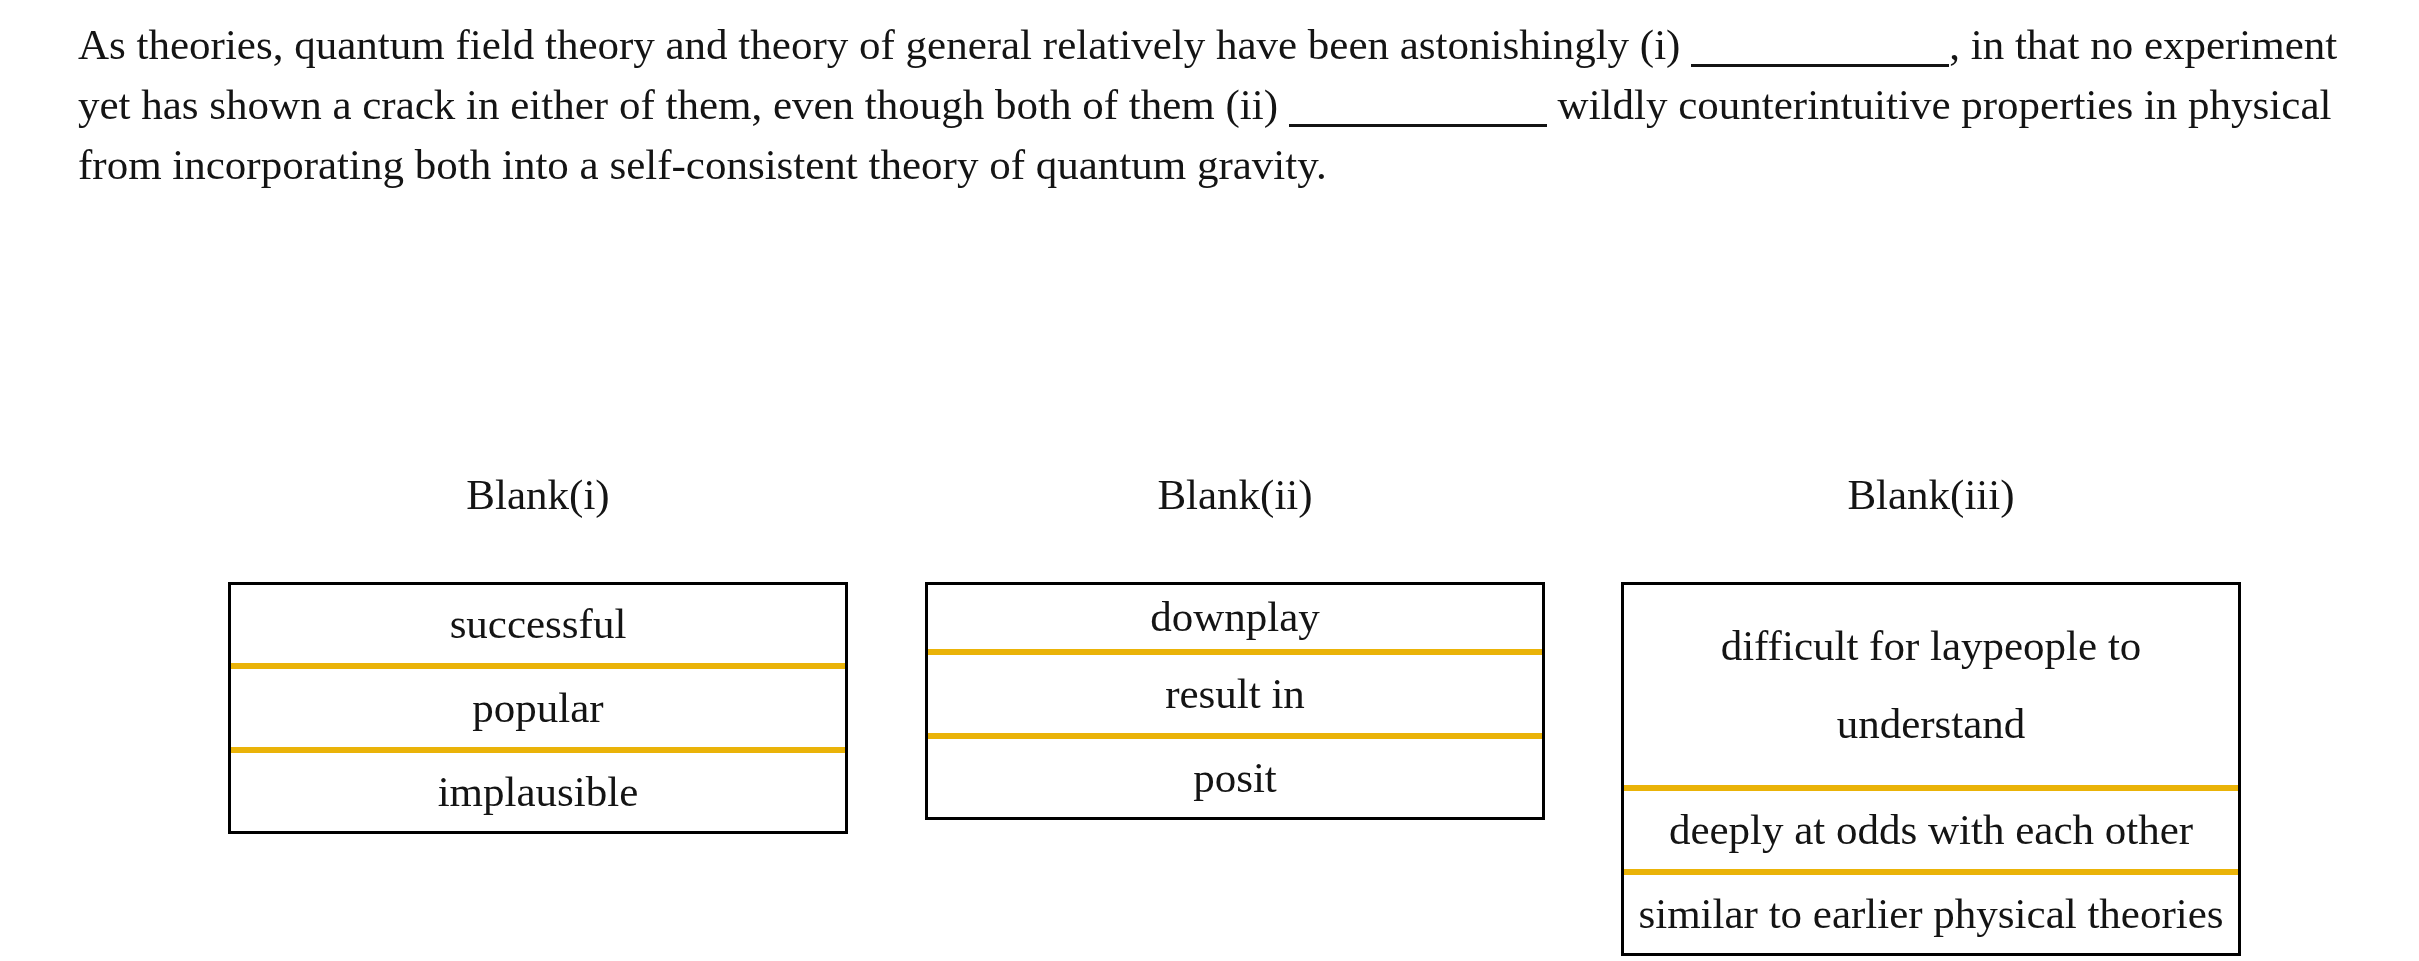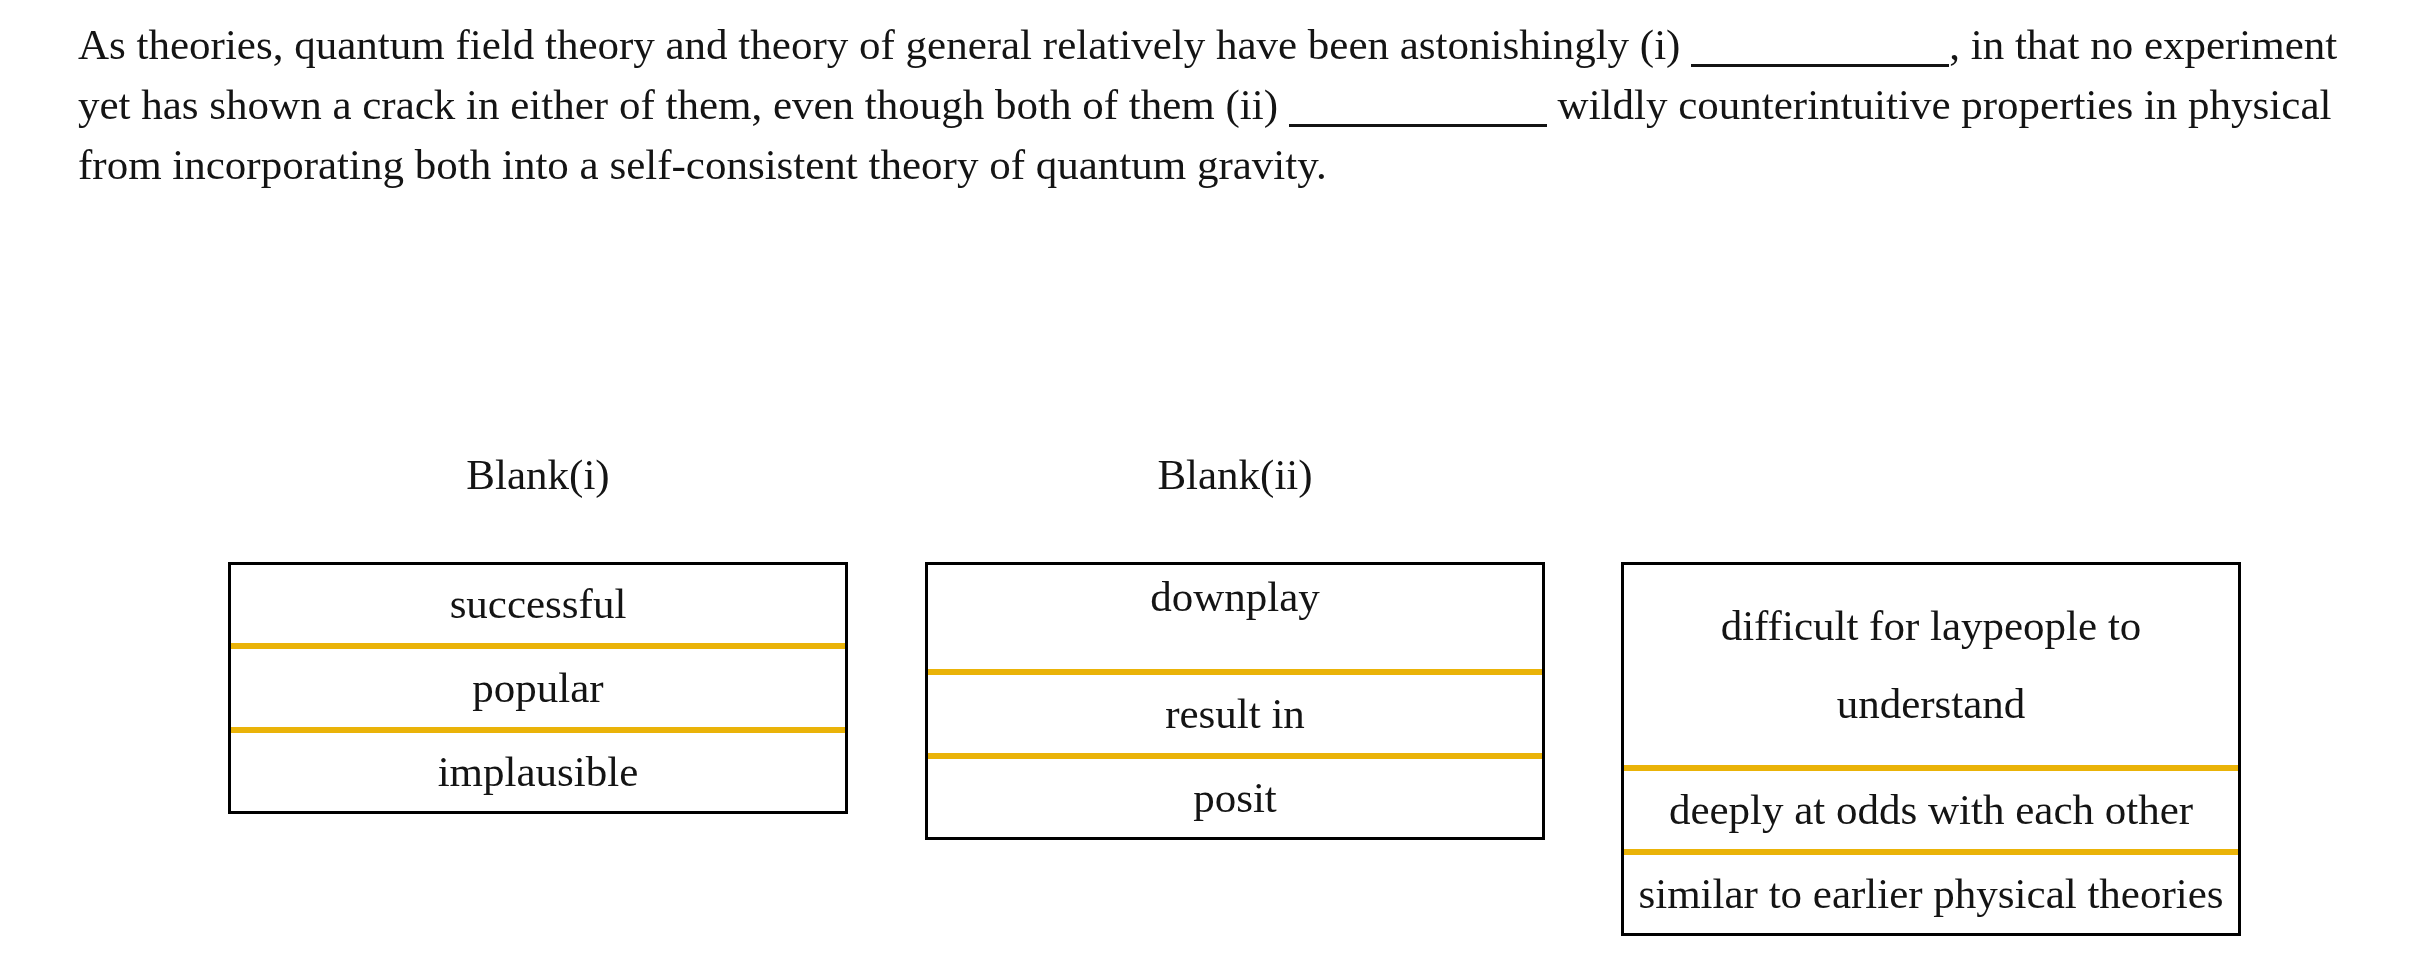--- a/index.html
+++ b/index.html
@@ -35,21 +35,21 @@
   .blank-underline {
     display: inline-block;
     width: 258px;
     height: 10px;
     border-bottom: 3px solid #141414;
     vertical-align: -8px;
   }
   
   .option-column {
     position: absolute;
-    top: 440px;
+    top: 460px;
     width: 620px;
   }
   .option-column.col-0 { left: 228px; }
   .option-column.col-1 { left: 925px; }
   .option-column.col-2 { left: 1621px; }
   .blank-label {
     margin-top: 10px;
     height: 50px;
     line-height: 50px;
     text-align: center;
@@ -107,29 +107,30 @@
             <div class="option-line">implausible</div>
           </div>
         </div>
   </div>
       <div class="option-column col-1">
     <div class="blank-label">Blank(ii)</div>
     <div class="options-table">
           <div class="option-cell" style="height: 64px;">
             <div class="option-line">downplay</div>
           </div>
-          <div class="option-cell" style="height: 78px; margin-top: 40px;">
+          <div class="option-cell" style="height: 78px;">
             <div class="option-line">result in</div>
           </div>
           <div class="option-cell" style="height: 78px;">
             <div class="option-line">posit</div>
           </div>
         </div>
   </div>
       <div class="option-column col-2">
+    <div class="blank-label">Blank(iii)</div>
     <div class="options-table">
           <div class="option-cell" style="height: 200px;">
             <div class="option-line">difficult for laypeople to</div>
             <div class="option-line">understand</div>
           </div>
           <div class="option-cell" style="height: 78px;">
             <div class="option-line">deeply at odds with each other</div>
           </div>
           <div class="option-cell" style="height: 78px;">
             <div class="option-line">similar to earlier physical theories</div>

